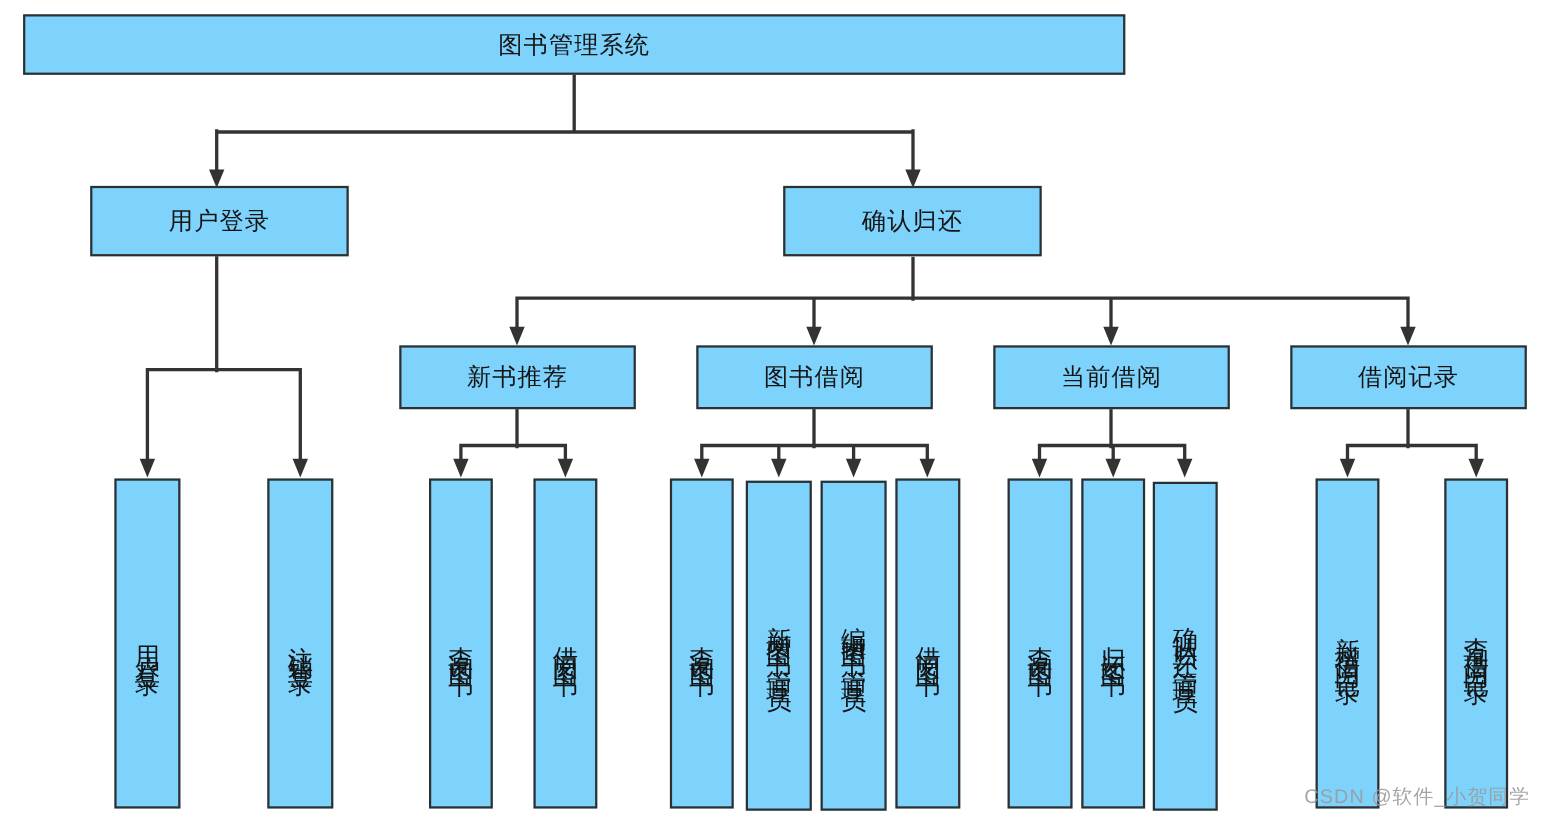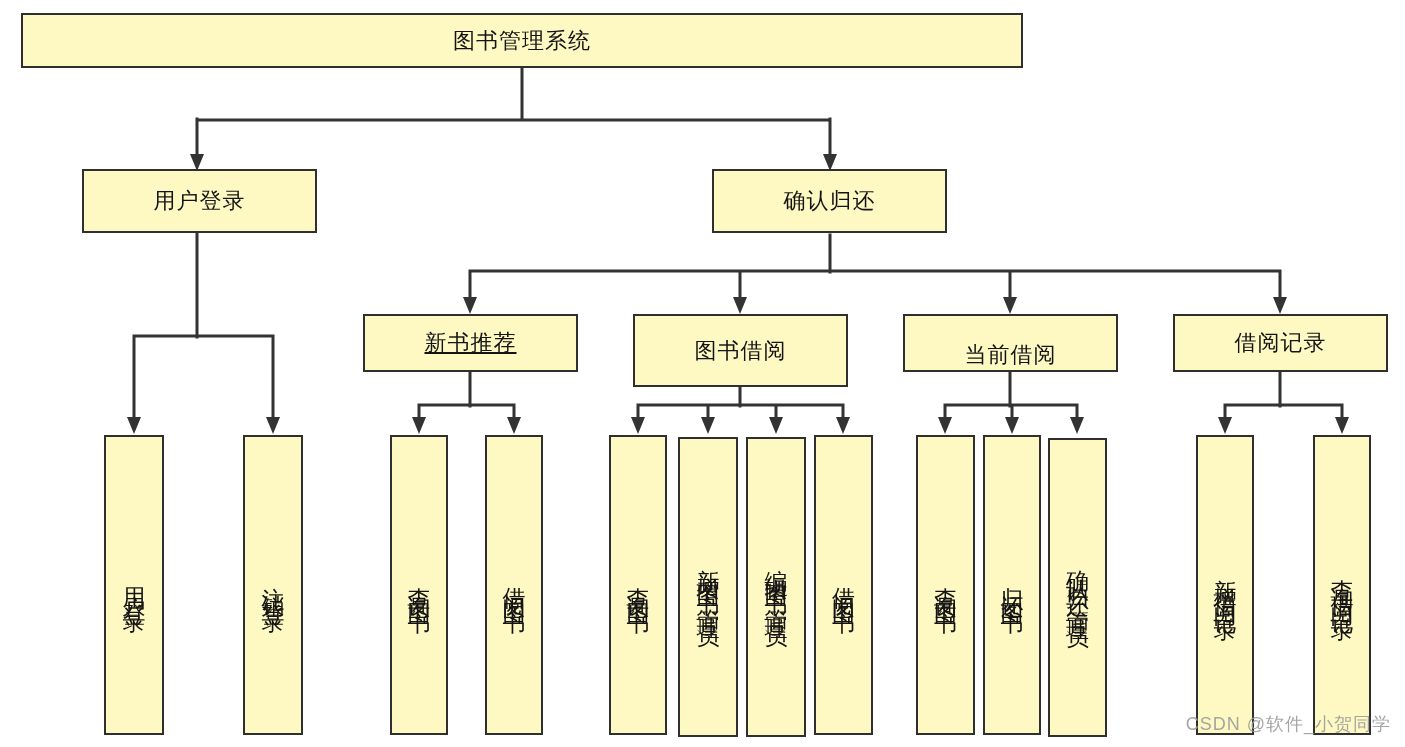--- a/index.html
+++ b/index.html
@@ -19,21 +19,21 @@
     position: absolute;
     left: 0;
     top: 0;
     width: 1405px;
     height: 747px;
   }
   .box {
     position: absolute;
     box-sizing: border-box;
     border: 2px solid #2f2f2f;
-    background: #fef9c3;
+    background: #7dd3fc;
     display: flex;
     align-items: center;
     justify-content: center;
     color: #141414;
     font-size: 22px;
     letter-spacing: 1px;
     white-space: nowrap;
   }
   .box.root-box { border-width: 2px; }
   .vbox { font-size: 23px; }
@@ -119,27 +119,27 @@
     <span>图书管理系统</span>
   </div>
 
   <div class="box" style="left:82px; top:169px; width:235px; height:64px;">
     <span>用户登录</span>
   </div>
   <div class="box" style="left:712px; top:169px; width:235px; height:64px;">
     <span>确认归还</span>
   </div>
 
-  <div class="box" style="left:363px; top:314px; width:215px; height:58px;text-decoration:underline;">
+  <div class="box" style="left:363px; top:314px; width:215px; height:58px;">
     <span>新书推荐</span>
   </div>
-  <div class="box" style="left:633px; top:314px; width:215px; height:73px;text-align:center;">
+  <div class="box" style="left:633px; top:314px; width:215px; height:58px;text-align:center;">
     <span>图书借阅</span>
   </div>
-  <div class="box" style="left:903px; top:314px; width:215px; height:58px;align-items:flex-end;">
+  <div class="box" style="left:903px; top:314px; width:215px; height:58px;">
     <span>当前借阅</span>
   </div>
   <div class="box" style="left:1173px; top:314px; width:215px; height:58px;">
     <span>借阅记录</span>
   </div>
 
   <div class="box vbox" style="left:104px; top:435px; width:60px; height:300px;">
     <span class="vtext">用户登录</span>
   </div>
   <div class="box vbox" style="left:243px; top:435px; width:60px; height:300px;">

